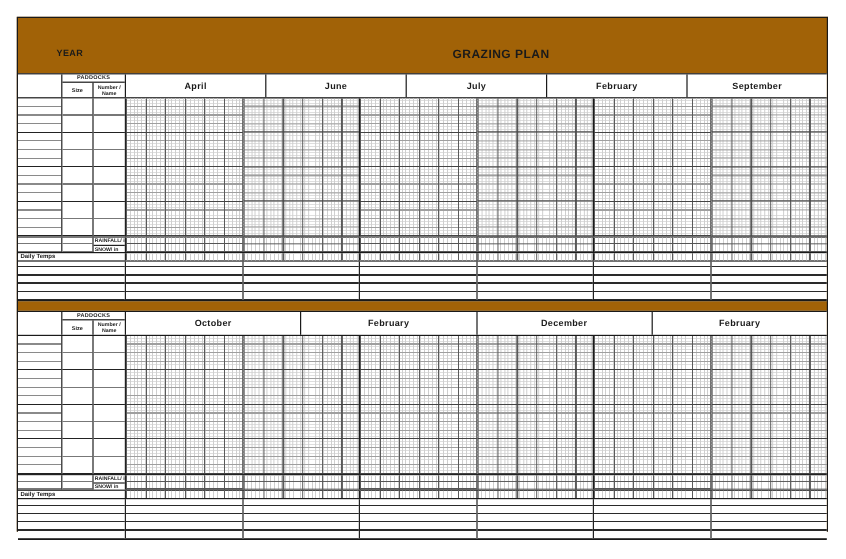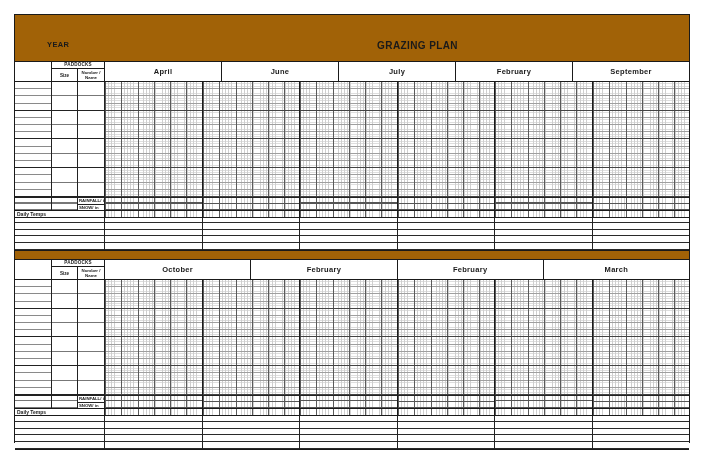--- a/index.html
+++ b/index.html
@@ -222,22 +222,22 @@
       <div class="h-blank"></div>
       <div class="h-paddocks">
         <div class="paddocks-title">PADDOCKS</div>
         <div class="paddocks-cols">
           <div class="h-size">Size</div>
           <div class="h-name">Number / Name</div>
         </div>
       </div>
       <div class="h-month">October</div>
       <div class="h-month">February</div>
+      <div class="h-month">December</div>
       <div class="h-month">February</div>
-      <div class="h-month">March</div>
     </div>
 
     <div class="g-body">
       <div class="b-blank"></div>
       <div class="b-size"></div>
       <div class="b-name"></div>
       <div class="b-months">
         <div class="m-cell"></div>
         <div class="m-cell"></div>
         <div class="m-cell"></div>

